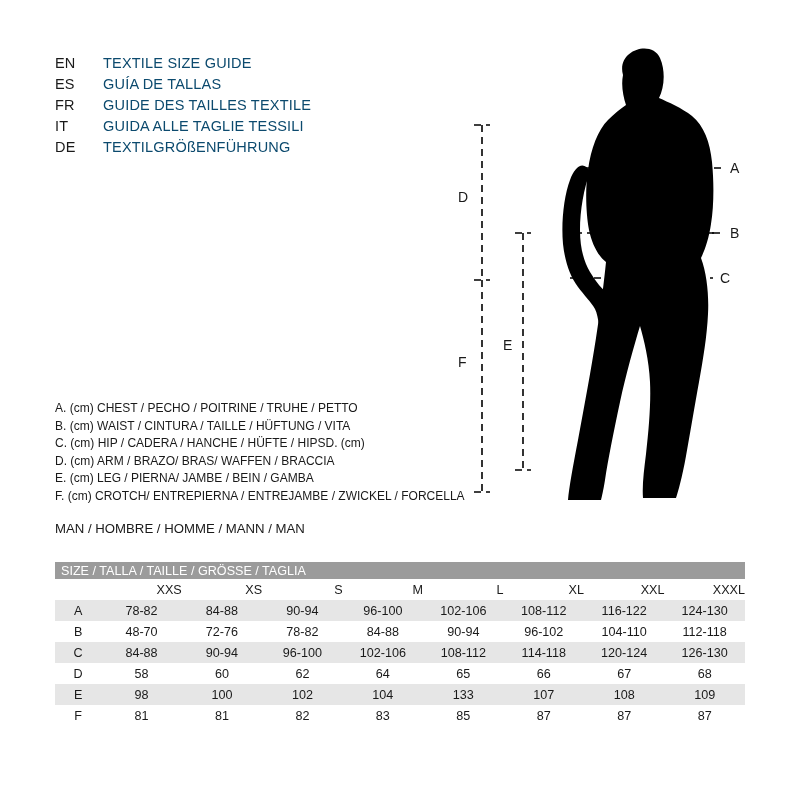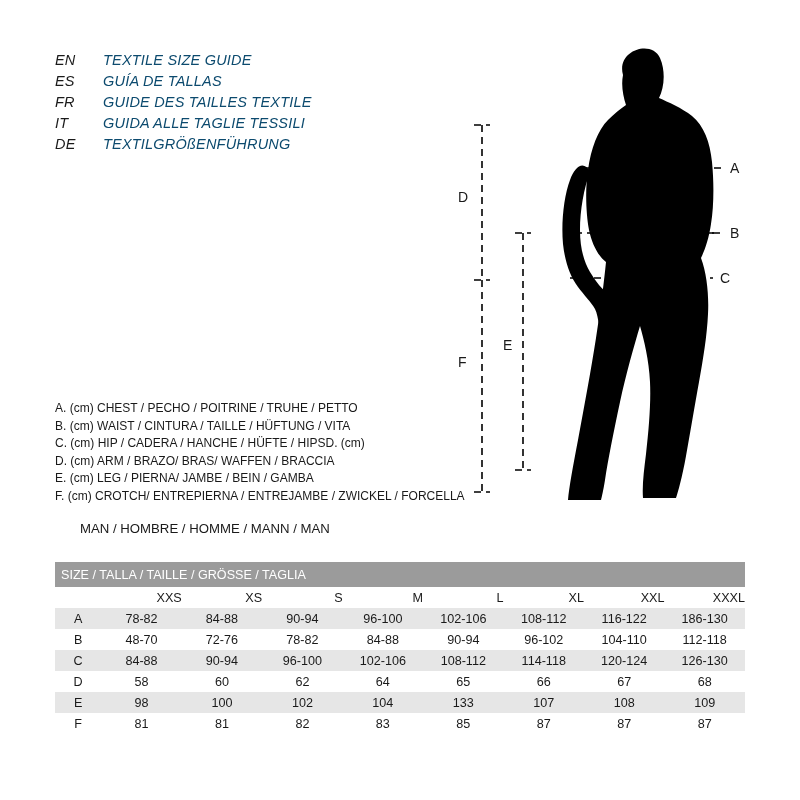--- a/index.html
+++ b/index.html
@@ -24,25 +24,24 @@
 
   
   .lang-block {
     position: absolute;
     left: 55px;
     top: 52px;
     width: 360px;
   }
   .lang-row {
     display: flex;
-    align-items: flex-start;
+    align-items: center;
     height: 21px;
     font-size: 14.5px;
     letter-spacing: .2px;
-    font-style: italic;
   }
   .lang-code {
     width: 48px;
     flex: 0 0 48px;
     color: #1a1a1a;
   }
   .lang-title {
     color: #0c4a6e;
     white-space: nowrap;
   }
@@ -61,21 +60,20 @@
     color: #1a1a1a;
   }
   .legend-gap {
     height: 14px;
   }
   .legend-man {
     font-size: 13.2px;
     line-height: 17.6px;
     white-space: nowrap;
     color: #1a1a1a;
-    margin-left: 25px;
   }
 
   
   #figure {
     position: absolute;
     left: 420px;
     top: 30px;
     width: 360px;
     height: 500px;
   }
@@ -98,21 +96,21 @@
     height: 21px;
     font-weight: normal;
     text-align: center;
     vertical-align: middle;
   }
   tr.title-row td {
     background: #9b9b9b;
     color: #ffffff;
     text-align: left;
     padding-left: 6px;
-    height: 25px;
+    height: 17px;
     font-size: 12.6px;
   }
   tr.head-row td {
     background: #ffffff;
     color: #1a1a1a;
     text-align: right;
   }
   tr.band td {
     background: #e6e6e6;
   }
@@ -281,21 +279,21 @@
 
         <tr class="band">
           <td class="rowlab">A</td>
           <td class="col">78-82</td>
           <td class="col">84-88</td>
           <td class="col">90-94</td>
           <td class="col">96-100</td>
           <td class="col">102-106</td>
           <td class="col">108-112</td>
           <td class="col">116-122</td>
-          <td class="col">186-130</td>
+          <td class="col">124-130</td>
         </tr>
 
         <tr class="plain">
           <td class="rowlab">B</td>
           <td class="col">48-70</td>
           <td class="col">72-76</td>
           <td class="col">78-82</td>
           <td class="col">84-88</td>
           <td class="col">90-94</td>
           <td class="col">96-102</td>

